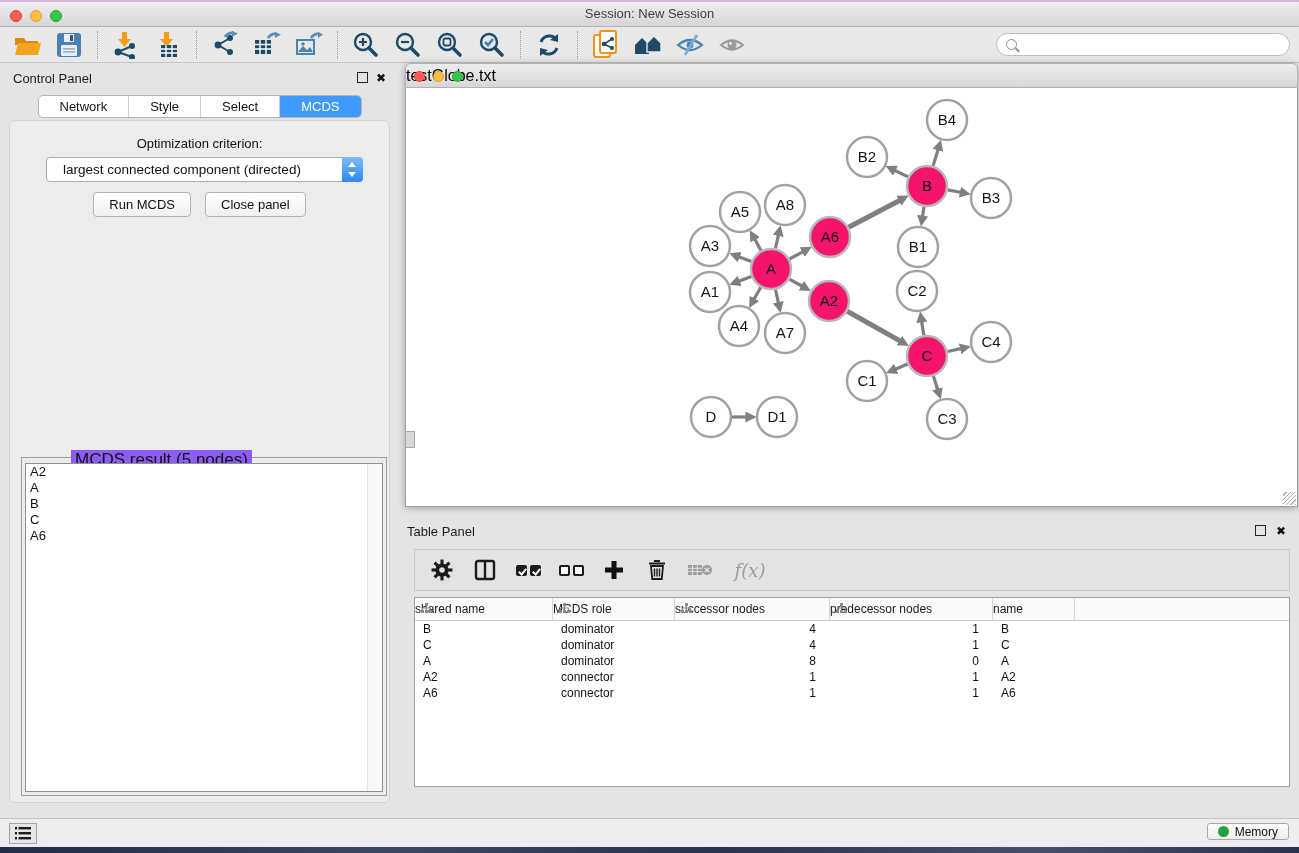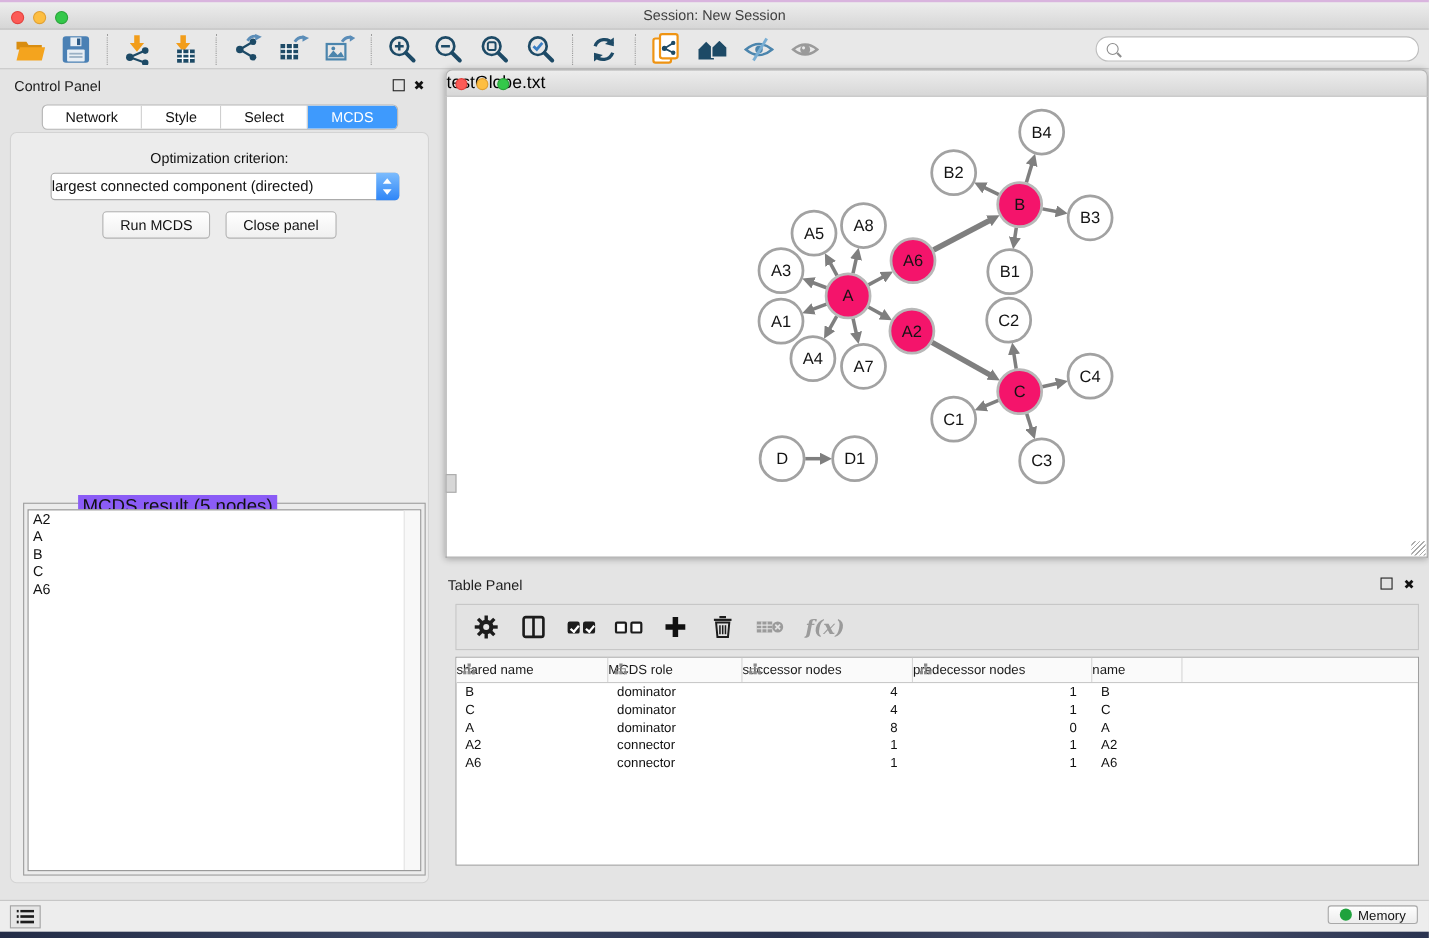--- a/index.html
+++ b/index.html
@@ -31,21 +31,21 @@
   .float-box{width:9px;height:9px;border:1.5px solid #222;display:inline-block;}
   .seg{display:flex;border:1px solid #b5b5b5;border-radius:5px;background:#fff;overflow:hidden;height:21px;}
   .seg .tab{padding:0 21px;font-size:13px;line-height:21px;color:#131313;border-left:1px solid #cfcfcf;}
   .seg .tab:first-child{border-left:none;}
   .seg .tab.active{background:#3e9afd;color:#fff;}
   .cp-tabs{position:absolute;top:31px;left:50%;transform:translateX(-50%);}
   .cp-body{position:absolute;left:6px;top:56px;right:6px;bottom:8px;background:#ececec;
     border:1px solid #d3d3d3;border-radius:6px;}
   .opt-label{position:absolute;top:15px;width:100%;text-align:center;font-size:13px;color:#111;}
   .dropdown{position:absolute;left:36px;top:36px;width:317px;height:25px;box-sizing:border-box;background:#fff;
-    border:1px solid #ababab;border-radius:4px;font-size:13.5px;line-height:23px;color:#111;padding-left:0;}
+    border:1px solid #ababab;border-radius:4px;font-size:13.5px;line-height:23px;color:#111;padding-left:16px;}
   .stepper{position:absolute;right:-1px;top:-1px;width:21px;height:25px;border-radius:0 4px 4px 0;
     background:linear-gradient(#7cbcfd,#2f86f7);}
   .chev{position:absolute;left:6px;width:0;height:0;border-left:4.5px solid transparent;border-right:4.5px solid transparent;}
   .chev.up{top:5px;border-bottom:5px solid #fff;}
   .chev.down{bottom:5px;border-top:5px solid #fff;}
   .btn-row{position:absolute;top:71px;width:100%;display:flex;justify-content:center;gap:14px;}
   .btn{height:25px;background:linear-gradient(#ffffff,#f0f0f0);border:1px solid #b3b3b3;border-radius:4px;
     font-size:13px;color:#111;padding:0 15px;line-height:23px;}
   .groupbox{position:absolute;left:11px;top:336px;width:364px;height:337px;border:1px solid #9d9d9d;background:#ececec;}
   .legend{position:absolute;left:6px;top:-8px;background:#8b5cf6;padding:0 4px;font-size:17px;color:#111;margin-left:43px;}
@@ -62,21 +62,21 @@
   .net-titlebar .wtitle{line-height:23px;}
   .net-canvas{position:absolute;left:0;top:25px;right:0;bottom:0;background:#fff;
     border:1px solid #9e9e9e;border-top:none;box-sizing:border-box;}
   .grip{position:absolute;right:1px;bottom:1px;width:13px;height:13px;
     background:repeating-linear-gradient(135deg,transparent,transparent 2px,#aaa 2px,#aaa 3px);}
   .split-handle{position:absolute;left:0;top:368px;width:8px;height:15px;background:#d7d7d7;border:1px solid #a9a9a9;}
   .graph-label{font-size:15px;fill:#141414;}
   
   .tpanel{position:absolute;left:405px;top:519px;width:893px;height:299px;}
   .tp-toolbar{position:absolute;left:9px;top:30px;right:8px;height:42px;box-sizing:border-box;background:#e3e3e3;
-    border:1px solid #c7c7c7;display:flex;align-items:center;padding-left:14px;gap:17px;font-weight:bold;}
+    border:1px solid #c7c7c7;display:flex;align-items:center;padding-left:14px;gap:17px;}
   .tpi{width:26px;height:26px;display:flex;align-items:center;justify-content:center;position:relative;}
   .cbpair{display:flex;gap:3px;}
   .cb{width:11px;height:11px;box-sizing:border-box;border:2px solid #1c1c1c;border-radius:2px;position:relative;background:#fff;}
   .cb.checked{background:#1c1c1c;}
   .cb.checked::after{content:"";position:absolute;left:2.5px;top:0px;width:3px;height:6px;
     border-right:2px solid #fff;border-bottom:2px solid #fff;transform:rotate(40deg);}
   .fx{font-family:"DejaVu Serif","Liberation Serif",serif;font-style:italic;font-size:18px;color:#9b9b9b;}
   .table-area{position:absolute;left:9px;top:78px;right:8px;height:190px;background:#fff;border:1px solid #9f9f9f;box-sizing:border-box;}
   .thead{display:flex;height:22px;background:#fafafa;border-bottom:1px solid #c9c9c9;}
   .th{position:relative;box-sizing:border-box;border-right:1px solid #d6d6d6;display:flex;

